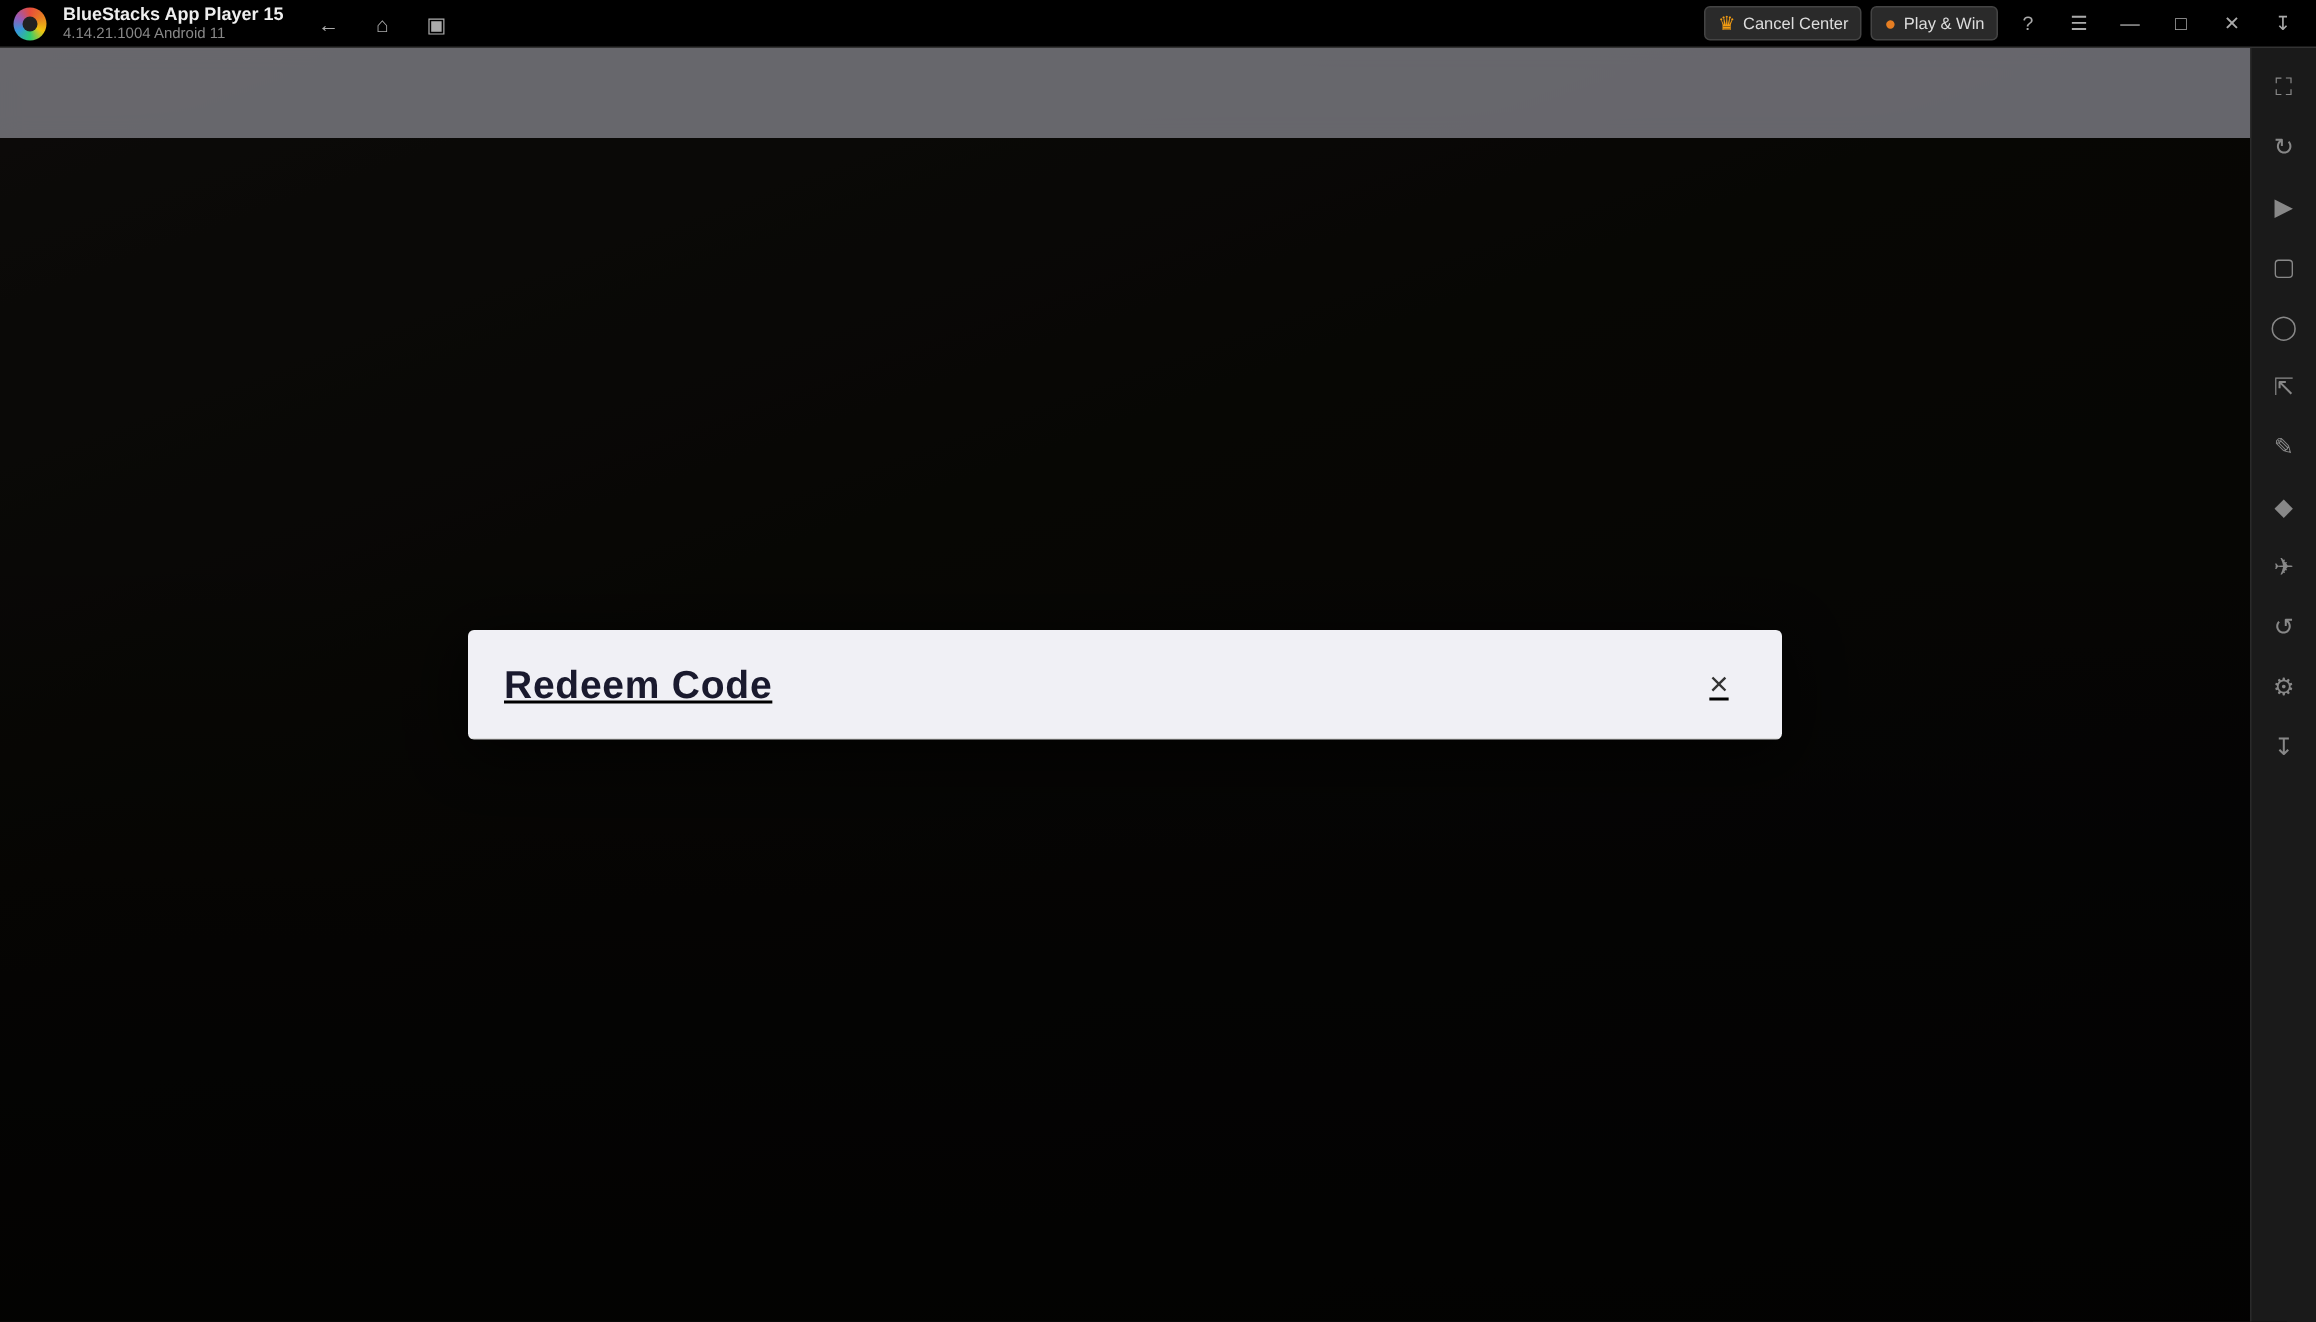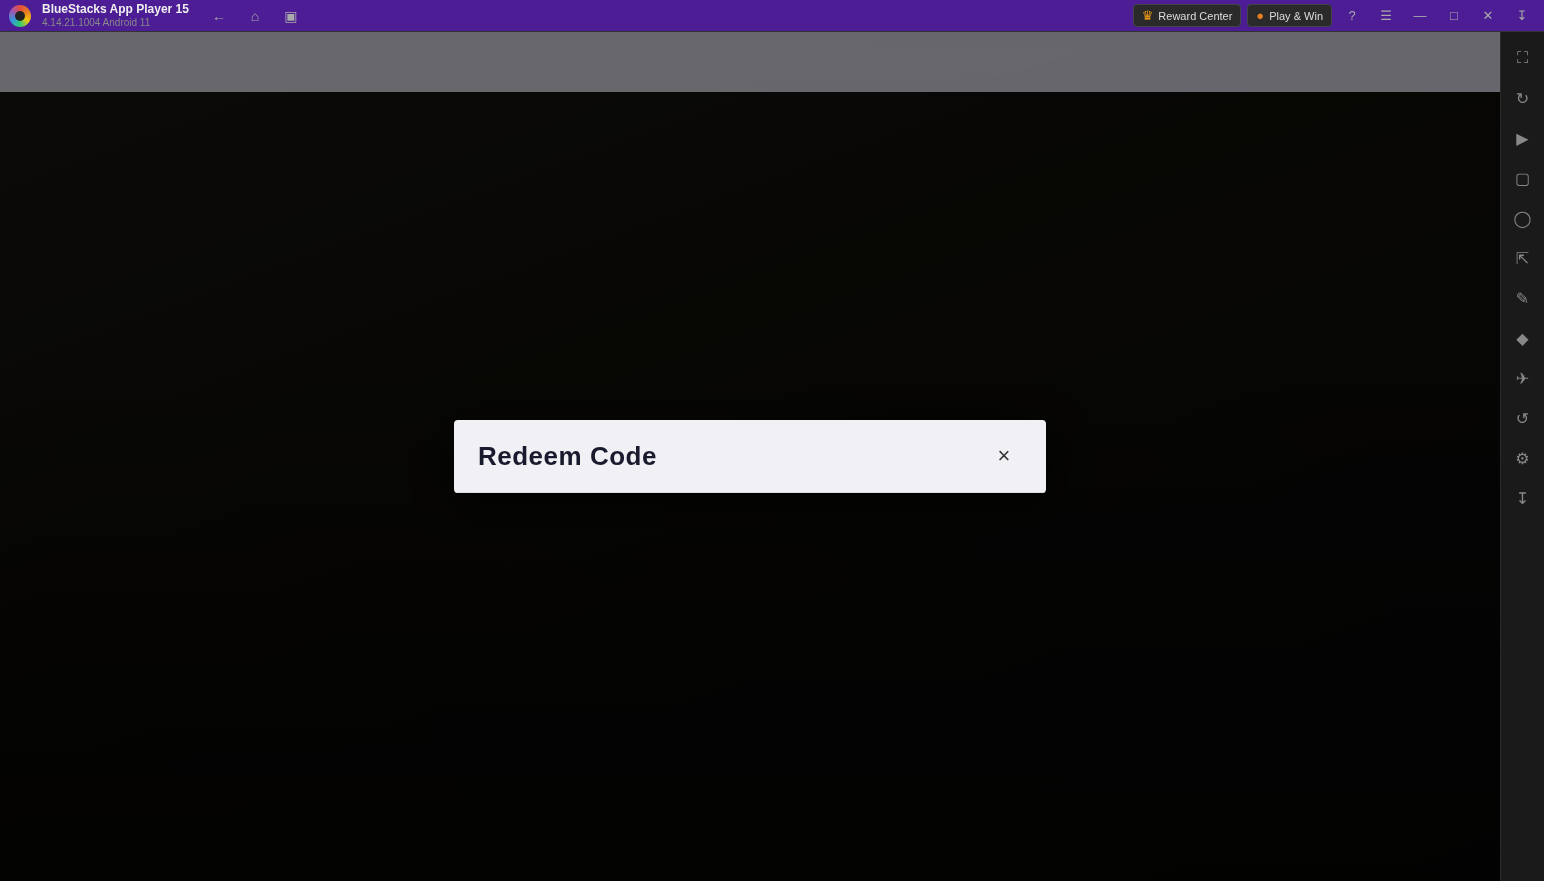--- a/index.html
+++ b/index.html
@@ -13,21 +13,21 @@
       position: relative;
     }
 
     
     .titlebar {
       position: absolute;
       top: 0;
       left: 0;
       right: 0;
       height: 32px;
-      background: #4c1d95;
+      background: #000000;
       display: flex;
       align-items: center;
       z-index: 100;
       border-bottom: 1px solid #333;
     }
 
     .titlebar-logo {
       width: 32px;
       height: 32px;
       display: flex;
@@ -210,24 +210,25 @@
       inset: 0;
       background: rgba(0,0,0,0.4);
       display: flex;
       align-items: center;
       justify-content: center;
       z-index: 50;
     }
 
     
     .modal {
-      width: 592px;
+      width: 876px;
       border-radius: 4px;
       overflow: hidden;
       box-shadow: 0 8px 40px rgba(0,0,0,0.7);
+      text-decoration: underline;
     }
 
     .modal-header {
       background: #f0f0f5;
       padding: 18px 24px;
       display: flex;
       align-items: center;
       justify-content: space-between;
       border-bottom: 1px solid #ddd;
     }
@@ -335,21 +336,21 @@
     <div class="version">4.14.21.1004  Android 11</div>
   </div>
   <div class="titlebar-nav">
     <div class="titlebar-nav-btn">←</div>
     <div class="titlebar-nav-btn">⌂</div>
     <div class="titlebar-nav-btn">▣</div>
   </div>
   <div class="titlebar-right">
     <div class="reward-btn">
       <span class="crown-icon">♛</span>
-      <span>Reward Center</span>
+      <span>Cancel Center</span>
     </div>
     <div class="reward-btn">
       <span class="play-icon">●</span>
       <span>Play &amp; Win</span>
     </div>
     <div class="titlebar-action-btn">?</div>
     <div class="titlebar-action-btn">☰</div>
     <div class="titlebar-action-btn">—</div>
     <div class="titlebar-action-btn">□</div>
     <div class="titlebar-action-btn close-btn">✕</div>

